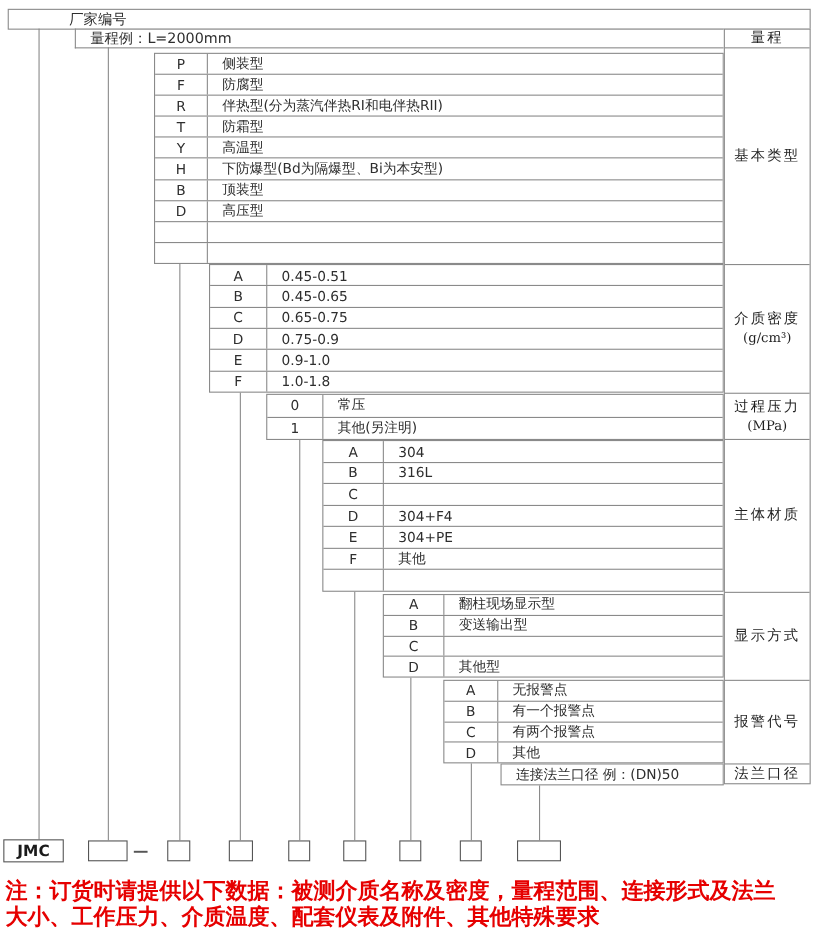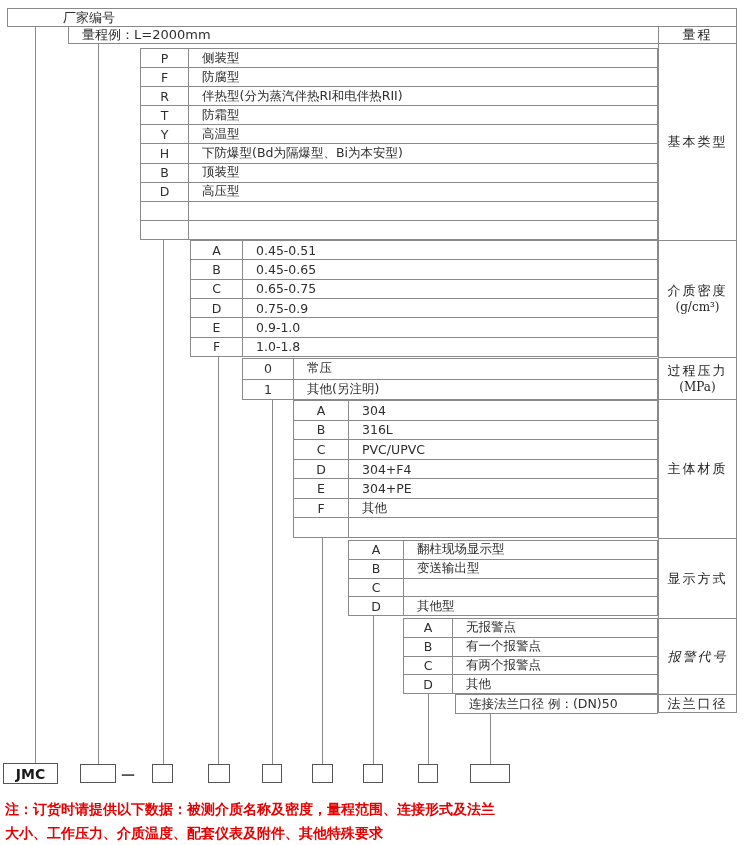--- a/index.html
+++ b/index.html
@@ -50,21 +50,21 @@
     font-size:13px; letter-spacing:2px; color:#1f1f1f; text-align:center; line-height:16px;
   }
   .labelcell:last-child { border-bottom:none; }
   .labelcell .unit { letter-spacing:0; font-size:12px; }
   #lab-range    { height:17px; }
   #lab-basic    { height:197px; }
   #lab-density  { height:117px; }
   #lab-pressure { height:42px; }
   #lab-material { height:139px; }
   #lab-display  { height:80px; }
-  #lab-alarm    { height:76px;font-style:italic; }
+  #lab-alarm    { height:76px; }
   #lab-flange   { flex:1;align-items:center; }
 
   
   #cl-1 { left:35px;  top:26px;  height:738px; }
   #cl-2 { left:98px;  top:43px;  height:721px; }
   #cl-3 { left:163px; top:240px; height:524px; }
   #cl-4 { left:218px; top:357px; height:407px; }
   #cl-5 { left:272px; top:400px; height:364px; }
   #cl-6 { left:322px; top:538px; height:226px; }
   #cl-7 { left:373px; top:616px; height:148px; }
@@ -78,21 +78,21 @@
   #msep   { position:absolute; left:117px; top:763px; width:22px; height:21px; display:flex; align-items:center; justify-content:center; font-size:14px; font-weight:bold; color:#555; }
   #mbox-3 { left:152px; width:21px; }
   #mbox-4 { left:208px; width:22px; }
   #mbox-5 { left:262px; width:20px; }
   #mbox-6 { left:312px; width:21px; }
   #mbox-7 { left:363px; width:20px; }
   #mbox-8 { left:418px; width:20px; }
   #mbox-9 { left:470px; width:40px; }
 
   
-  .note { position:absolute; left:5px; top:797px; width:742px; color:#e60000; font-size:14px; font-weight:bold; line-height:24px; }
+  .note { position:absolute; left:5px; top:797px; width:742px; color:#e60000; font-size:20px; font-weight:bold; line-height:24px; }
 </style>
 </head>
 <body>
 
 <div class="canvas">
 
   <div class="tbox hrow" id="row-manufacturer">
     <span>厂家编号</span>
   </div>
   <div class="tbox hrow" id="row-range">
@@ -184,21 +184,20 @@
     <div class="row">
         <div class="code">A</div>
         <div class="desc">304</div>
       </div>
     <div class="row">
         <div class="code">B</div>
         <div class="desc">316L</div>
       </div>
     <div class="row">
         <div class="code">C</div>
-        <div class="desc">PVC/UPVC</div>
       </div>
     <div class="row">
         <div class="code">D</div>
         <div class="desc">304+F4</div>
       </div>
     <div class="row">
         <div class="code">E</div>
         <div class="desc">304+PE</div>
       </div>
     <div class="row">

